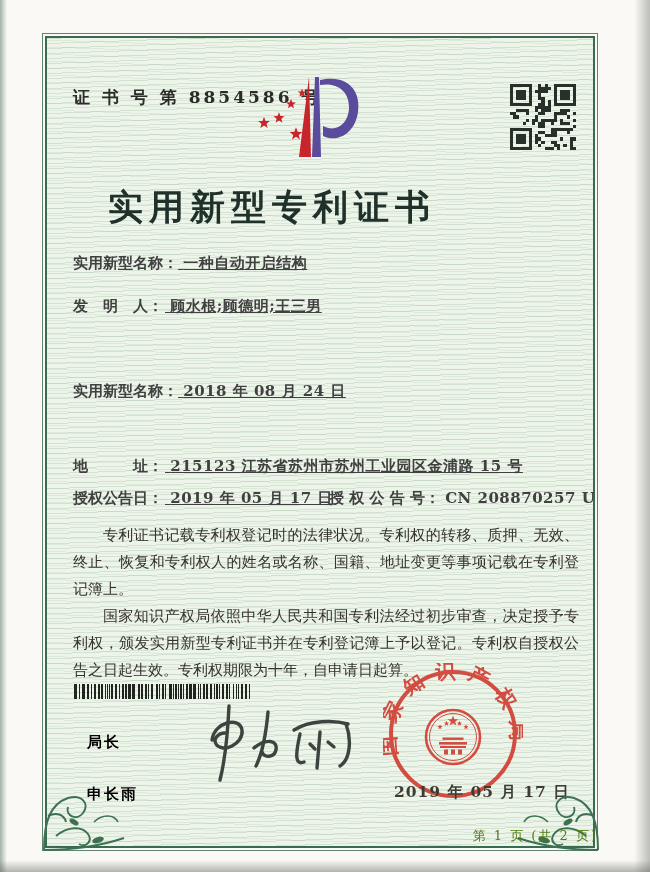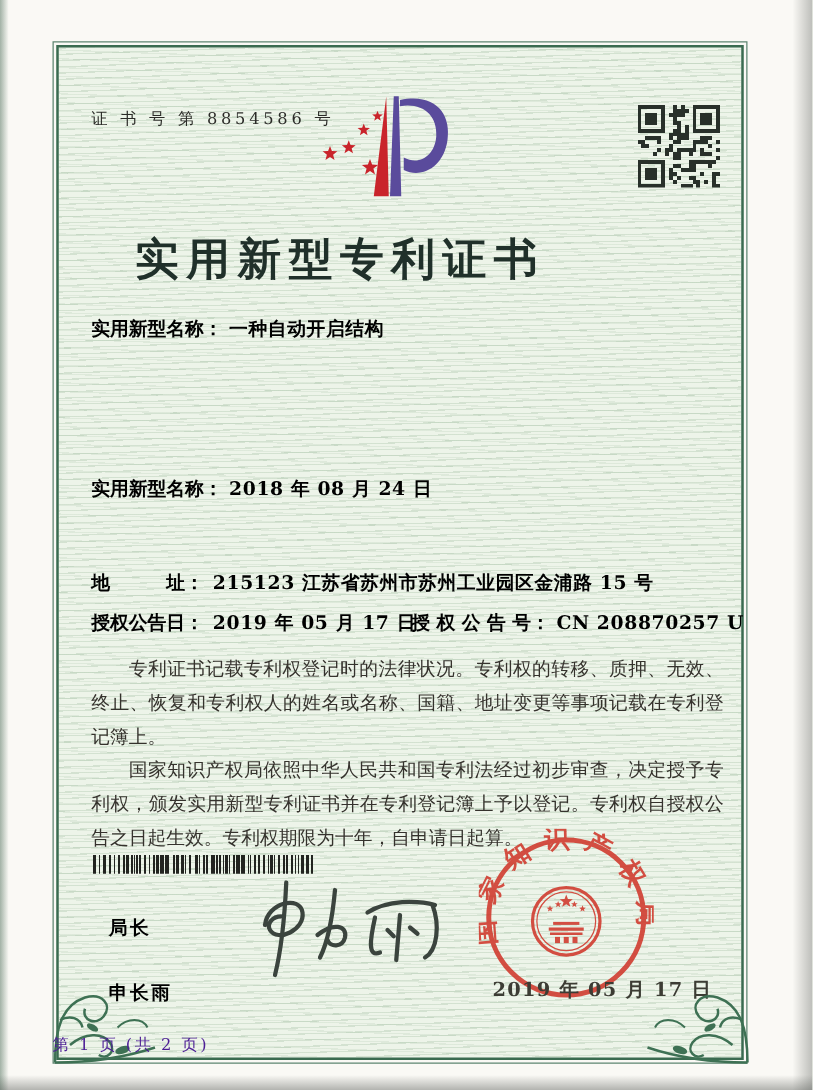--- a/index.html
+++ b/index.html
@@ -27,37 +27,37 @@
   }
   .frame-inner{
     position:absolute;inset:2px;
     border:2px solid #3a6b50;
     background-color:#edf4e9;
     background-image:
       repeating-linear-gradient(178deg, rgba(120,160,122,.22) 0 1px, rgba(255,255,255,0) 1px 5px),
       repeating-linear-gradient(2deg, rgba(120,160,122,.13) 0 1px, rgba(255,255,255,0) 1px 7px);
   }
   .abs{position:absolute;}
-  .cert-number{left:73px;top:86px;font-size:13px;letter-spacing:3px;color:#2b2b28;font-weight:400;}
+  .cert-number{left:73px;top:86px;font-size:17px;letter-spacing:3px;color:#2b2b28;font-weight:700;}
   .title{left:0;top:184px;width:544px;text-align:center;font-size:35px;letter-spacing:6px;
     color:#20302a;font-weight:600;}
-  .field-row{left:73px;width:505px;font-size:15px;color:#000000;font-weight:600;}
+  .field-row{left:73px;width:505px;font-size:15px;color:#404040;font-weight:600;text-decoration:underline;}
   .field-label{display:inline-block;min-width:92px;}
   .field-value{letter-spacing:.5px;}
   .row-0{top:254px}.row-1{top:297px}.row-2{top:339px}.row-3{top:382px}
   .row-4{top:422px}.row-5{top:457px}.row-6{top:489px}
   .grant-no{position:absolute;left:256px;top:0;white-space:nowrap;}
   .body-text{left:73px;top:522px;width:506px;font-size:15px;line-height:27px;
     color:#35322d;text-align:justify;font-weight:500;}
   .body-text p{margin:0;text-indent:2em;}
   .signer{left:87px;font-size:15px;color:#000000;font-weight:600;letter-spacing:2px;}
   .signer-title{top:733px;}
   .signer-name{top:763px;margin-top:22px;}
   .seal-date{left:394px;top:782px;font-size:15.5px;color:#3c3c34;letter-spacing:1px;font-weight:600;}
-  .footer{left:42px;top:827px;width:556px;text-align:left;font-size:13px;color:#4c1d95;letter-spacing:2px;}
+  .footer{left:42px;top:827px;width:556px;text-align:right;font-size:13px;color:#4d7c0f;letter-spacing:2px;}
   svg{display:block;}
 </style>
 </head>
 <body>
 
 <div class="page">
 
   <div class="frame">
     <div class="frame-inner"></div>
   </div>
@@ -286,20 +286,24 @@
       <rect x="5" y="20" width="1" height="1" fill="#28302a"></rect>
       <rect x="6" y="20" width="1" height="1" fill="#28302a"></rect>
     </svg>
 
   <div class="abs title">实用新型专利证书</div>
 
   <div class="abs field-row row-0">
     <span class="field-label">实用新型名称：</span>
     <span class="field-value">一种自动开启结构</span>
   </div>
+  <div class="abs field-row row-1">
+    <span class="field-label">发　明　人：</span>
+    <span class="field-value">顾水根;顾德明;王三男</span>
+  </div>
   <div class="abs field-row row-3">
     <span class="field-label">实用新型名称：</span>
     <span class="field-value">2018 年 08 月 24 日</span>
   </div>
   <div class="abs field-row row-5">
     <span class="field-label">地　　　址：</span>
     <span class="field-value">215123 江苏省苏州市苏州工业园区金浦路 15 号</span>
   </div>
   <div class="abs field-row row-6">
     <span class="field-label">授权公告日：</span>

